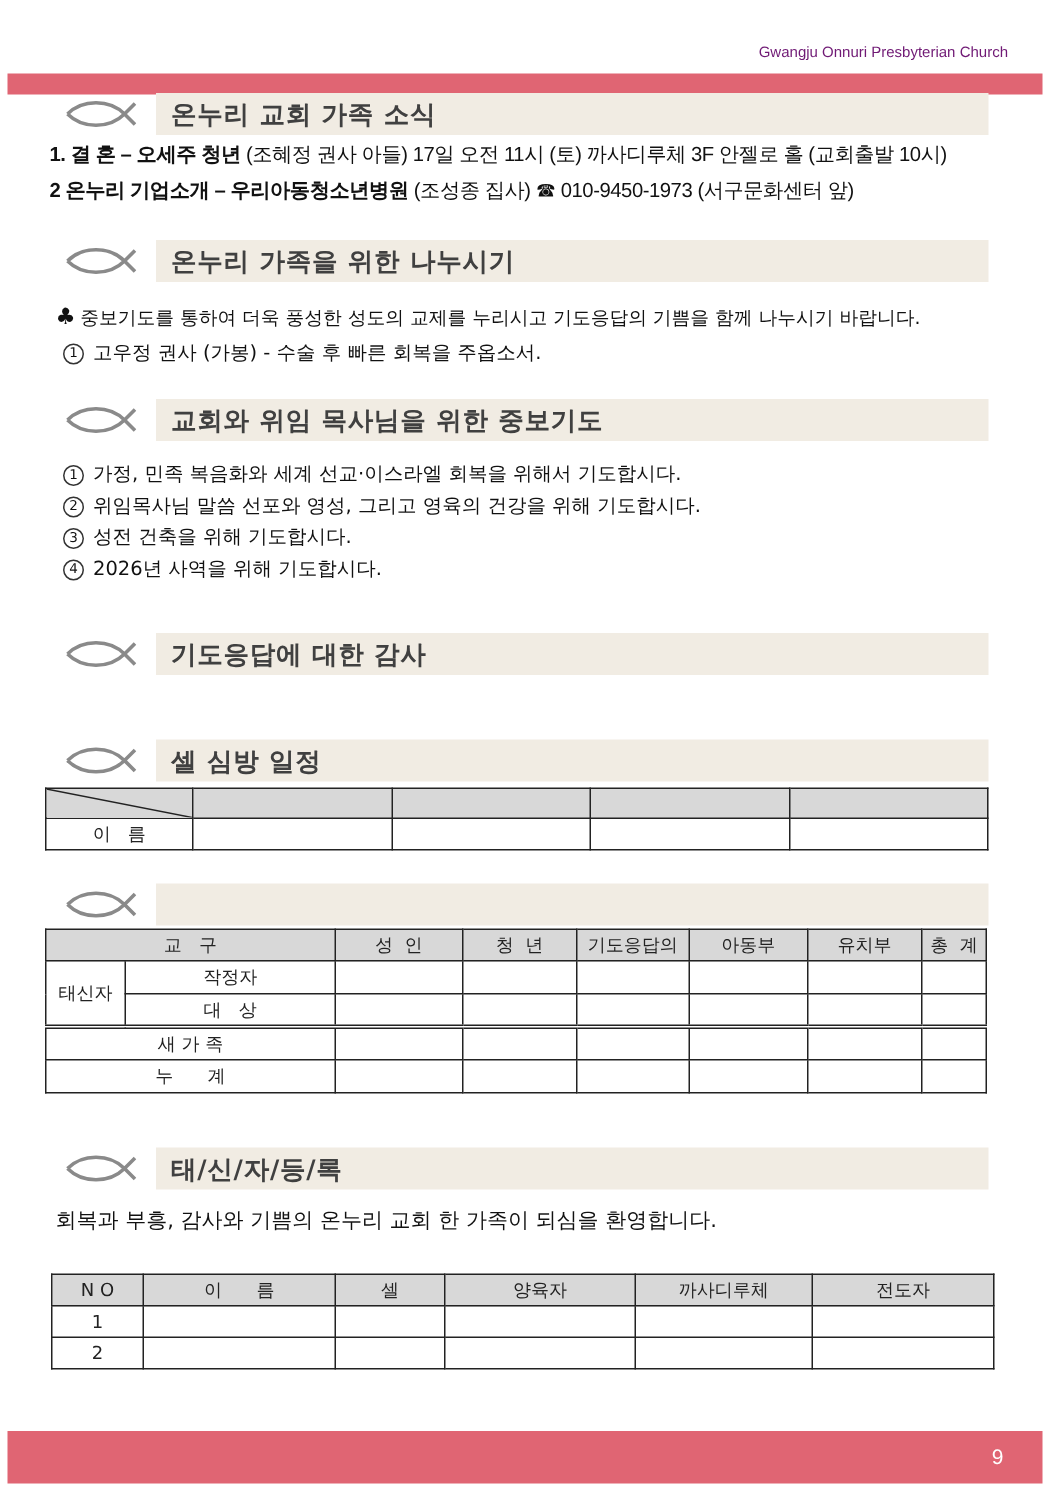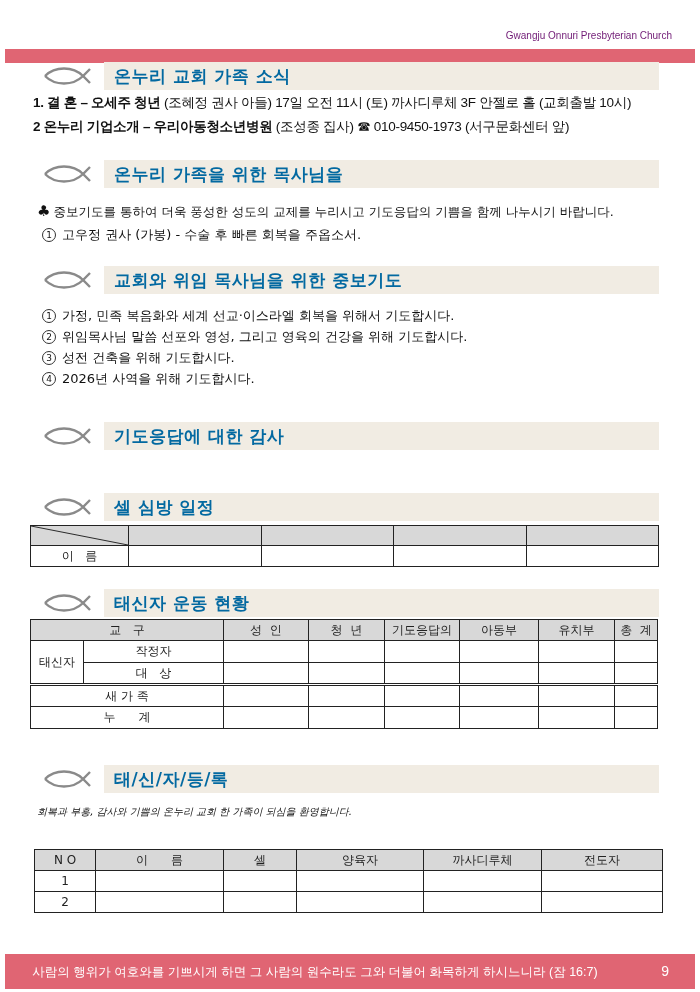--- a/index.html
+++ b/index.html
@@ -5,21 +5,21 @@
   * { box-sizing: border-box; margin: 0; padding: 0; }
   html, body { width: 700px; height: 992px; background: #ffffff; overflow: hidden; }
   body { position: relative; font-family: "DejaVu Sans", "Liberation Sans", sans-serif; color: #111; }
 
   .church-name { position: absolute; right: 28px; top: 30px; font-family: "Liberation Sans", sans-serif; font-size: 10px; color: #701a75; }
   .top-bar { position: absolute; left: 5px; top: 49px; width: 690px; height: 14px; background: #e06573; }
 
   .section-head { position: absolute; left: 40px; height: 28px; width: 620px; }
   .fish { position: absolute; left: 3px; top: 5px; width: 48px; height: 18px; }
   .head-bg { position: absolute; left: 64px; top: 0; width: 555px; height: 28px; background: #f1ece3; }
-  .head-title { position: absolute; left: 74px; top: 3px; font-size: 17px; font-weight: bold; color: #0369a1; letter-spacing: 0.5px; white-space: nowrap; }
+  .head-title { position: absolute; left: 74px; top: 3px; font-size: 17px; font-weight: bold; color: #404040; letter-spacing: 0.5px; white-space: nowrap; }
 
   .line { position: absolute; white-space: nowrap; font-size: 13px; color: #111; }
   .news { font-family: Liberation Sans, sans-serif; font-size: 13.5px; letter-spacing: -0.3px; text-align: right; }
   .news b { font-weight: bold; }
   .circ { display: inline-block; width: 14px; height: 14px; border: 1px solid #333; border-radius: 50%; font-size: 9px; line-height: 12px; text-align: center; margin-right: 6px; vertical-align: 1px; }
 
   table { position: absolute; border-collapse: collapse; font-size: 12px; color: #222; }
   td, th { border: 1px solid #222; text-align: center; font-weight: normal; padding: 0; }
   th { background: #d8d8d8; }
   .diag { background: linear-gradient(to top right, transparent calc(50% - 0.6px), transparent 50%), #d8d8d8; position: relative; }
@@ -44,21 +44,21 @@
   <div class="head-title">온누리 교회 가족 소식</div>
 </div>
 <div class="line news" style="left:33px; top:94px;"><b>1. 결 혼 – 오세주 청년</b><span> (조혜정 권사 아들) 17일 오전 11시 (토) 까사디루체 3F 안젤로 홀 (교회출발 10시)</span></div>
 <div class="line news" style="left:33px; top:118px;"><b>2 온누리 기업소개 – 우리아동청소년병원</b><span> (조성종 집사) ☎ 010-9450-1973 (서구문화센터 앞)</span></div>
 
 <div class="section-head" style="top:160px;">
   <svg class="fish" viewBox="0 0 48 18">
       <path d="M2 9 C12 -1 30 -1 40 9 L47 2 M2 9 C12 19 30 19 40 9 L47 16" fill="none" stroke="#8a8a8a" stroke-width="2.4"></path>
     </svg>
   <div class="head-bg"></div>
-  <div class="head-title">온누리 가족을 위한 목사님을</div>
+  <div class="head-title">온누리 가족을 위한 나누시기</div>
 </div>
 <div class="line" style="left:37px; top:202px; font-size:12.5px;"><span style="font-size:15px; margin-right:3px;">♣</span><span>중보기도를 통하여 더욱 풍성한 성도의 교제를 누리시고 기도응답의 기쁨을 함께 나누시기 바랍니다.</span></div>
 <div class="line" style="left:42px; top:226px;"><span class="circ">1</span><span>고우정 권사 (가봉) - 수술 후 빠른 회복을 주옵소서.</span></div>
 
 <div class="section-head" style="top:266px;">
   <svg class="fish" viewBox="0 0 48 18">
       <path d="M2 9 C12 -1 30 -1 40 9 L47 2 M2 9 C12 19 30 19 40 9 L47 16" fill="none" stroke="#8a8a8a" stroke-width="2.4"></path>
     </svg>
   <div class="head-bg"></div>
   <div class="head-title">교회와 위임 목사님을 위한 중보기도</div>
@@ -104,21 +104,20 @@
     <td></td>
   </tr>
 </tbody>
   </table>
 
 <div class="section-head" style="top:589px;">
   <svg class="fish" viewBox="0 0 48 18">
       <path d="M2 9 C12 -1 30 -1 40 9 L47 2 M2 9 C12 19 30 19 40 9 L47 16" fill="none" stroke="#8a8a8a" stroke-width="2.4"></path>
     </svg>
   <div class="head-bg"></div>
-  <div class="head-title">태신자 운동 현황</div>
 </div>
 <table style="left:30px; top:619px; width:628px;">
   <tbody>
       <tr style="height:21px;">
     <th colspan="2" style="width:159px; white-space:pre;">교   구</th>
     <th style="width:85px; white-space:pre;">성  인</th>
     <th style="width:76px; white-space:pre;">청  년</th>
     <th style="width:75px;">기도응답의</th>
     <th style="width:79px;">아동부</th>
     <th style="width:76px;">유치부</th>
@@ -164,21 +163,21 @@
 </tbody>
   </table>
 
 <div class="section-head" style="top:765px;">
   <svg class="fish" viewBox="0 0 48 18">
       <path d="M2 9 C12 -1 30 -1 40 9 L47 2 M2 9 C12 19 30 19 40 9 L47 16" fill="none" stroke="#8a8a8a" stroke-width="2.4"></path>
     </svg>
   <div class="head-bg"></div>
   <div class="head-title">태/신/자/등/록</div>
 </div>
-<div class="line" style="left:37px; top:805px; font-size:10px;font-style:italic;">회복과 부흥, 감사와 기쁨의 온누리 교회 한 가족이 되심을 환영합니다.</div>
+<div class="line" style="left:37px; top:805px; font-size:14px;">회복과 부흥, 감사와 기쁨의 온누리 교회 한 가족이 되심을 환영합니다.</div>
 
 <table style="left:34px; top:849px; width:629px;">
   <tbody>
       <tr style="height:21px;">
     <th style="width:61px; white-space:pre;">N O</th>
     <th style="width:128px; white-space:pre;">이      름</th>
     <th style="width:73px;">셀</th>
     <th style="width:127px;">양육자</th>
     <th style="width:118px;">까사디루체</th>
     <th>전도자</th>
@@ -196,15 +195,14 @@
     <td></td>
     <td></td>
     <td></td>
     <td></td>
     <td></td>
   </tr>
 </tbody>
   </table>
 
 <div class="bottom-bar">
-  <div class="verse">사람의 행위가 여호와를 기쁘시게 하면 그 사람의 원수라도 그와 더불어 화목하게 하시느니라 (잠 16:7)</div>
   <div class="page-num">9</div>
 </div>
 
 </body></html>

